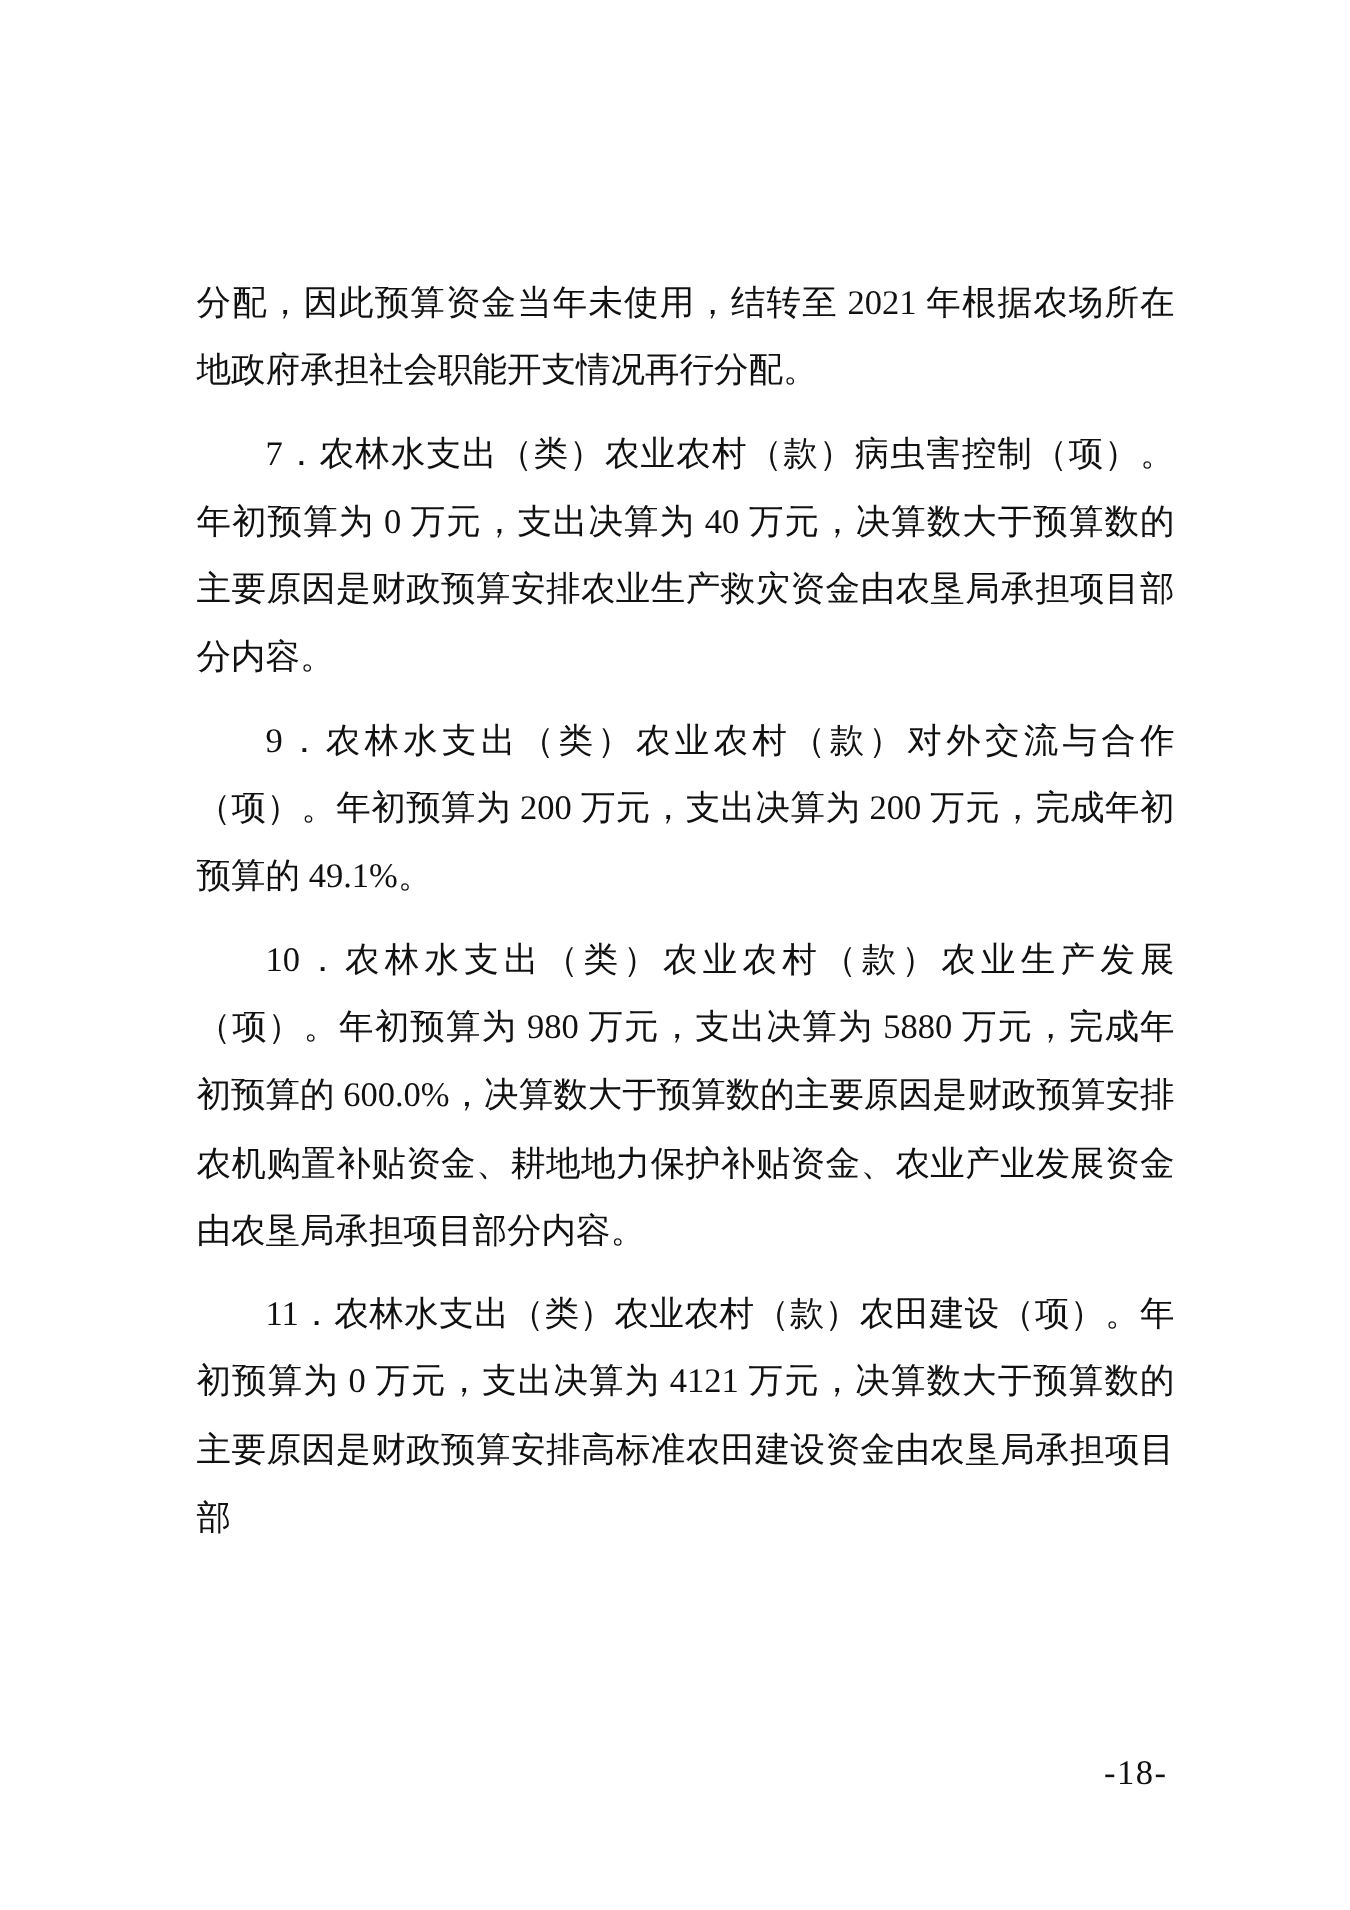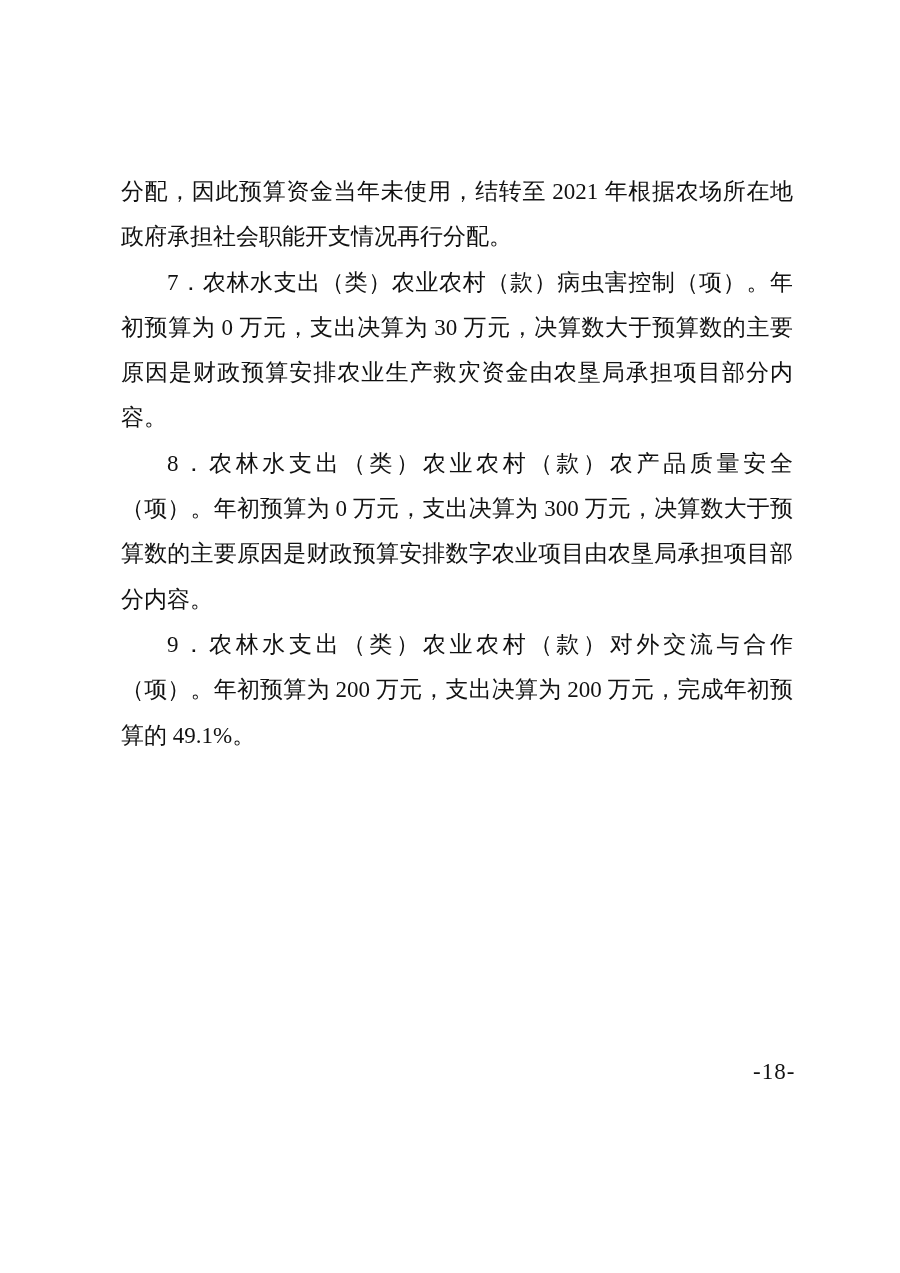--- a/index.html
+++ b/index.html
@@ -19,52 +19,52 @@
   .content {
     position: absolute;
     left: 121px;
     top: 169px;
     width: 672px;
     font-size: 23px;
     line-height: 45.3px;
     text-align: justify;
   }
   .content p {
-    margin: 0;
+    margin: 10px;
     padding: 0;
   }
   p.item {
     text-indent: 46px;
   }
   .heading {
     font-weight: normal;
   }
   .page-number {
     position: absolute;
     left: 736px;
-    top: 1055px;
+    top: 1165px;
     font-size: 23px;
     line-height: 34px;
     letter-spacing: 1px;
     color: #111111;
-    margin-left: 17px;
   }
 </style>
 </head>
 <body>
 
 <div class="page">
   <div class="content">
 
     <p class="continuation"><span>分配，因此预算资金当年未使用，结转至 2021 年根据农场所在地政府承担社会职能开支情况再行分配。</span></p>
 
-    <p class="item"><span class="heading">7．农林水支出（类）农业农村（款）病虫害控制（项）</span><span>。年初预算为 0 万元，支出决算为 30 万元，决算数大于预算数的主要原因是财政预算安排农业生产救灾资金由农垦局承担项目部分内容。</span></p>
+    <p class="item"><span class="heading">7．农林水支出（类）农业农村（款）病虫害控制（项）</span><span>。年初预算为 0 万元，支出决算为 40 万元，决算数大于预算数的主要原因是财政预算安排农业生产救灾资金由农垦局承担项目部分内容。</span></p>
 
-    <p class="item"><span class="heading">8．农林水支出（类）农业农村（款）农产品质量安全（项）</span><span>。年初预算为 0 万元，支出决算为 300 万元，决算数大于预算数的主要原因是财政预算安排数字农业项目由农垦局承担项目部分内容。</span></p>
 
     <p class="item"><span class="heading">9．农林水支出（类）农业农村（款）对外交流与合作（项）</span><span>。年初预算为 200 万元，支出决算为 200 万元，完成年初预算的 49.1%。</span></p>
 
+    <p class="item"><span class="heading">10．农林水支出（类）农业农村（款）农业生产发展（项）</span><span>。年初预算为 980 万元，支出决算为 5880 万元，完成年初预算的 600.0%，决算数大于预算数的主要原因是财政预算安排农机购置补贴资金、耕地地力保护补贴资金、农业产业发展资金由农垦局承担项目部分内容。</span></p>
 
+    <p class="item"><span class="heading">11．农林水支出（类）农业农村（款）农田建设（项）</span><span>。年初预算为 0 万元，支出决算为 4121 万元，决算数大于预算数的主要原因是财政预算安排高标准农田建设资金由农垦局承担项目部</span></p>
 
   </div>
 
   <div class="page-number">-18-</div>
 </div>
 
 </body></html>

